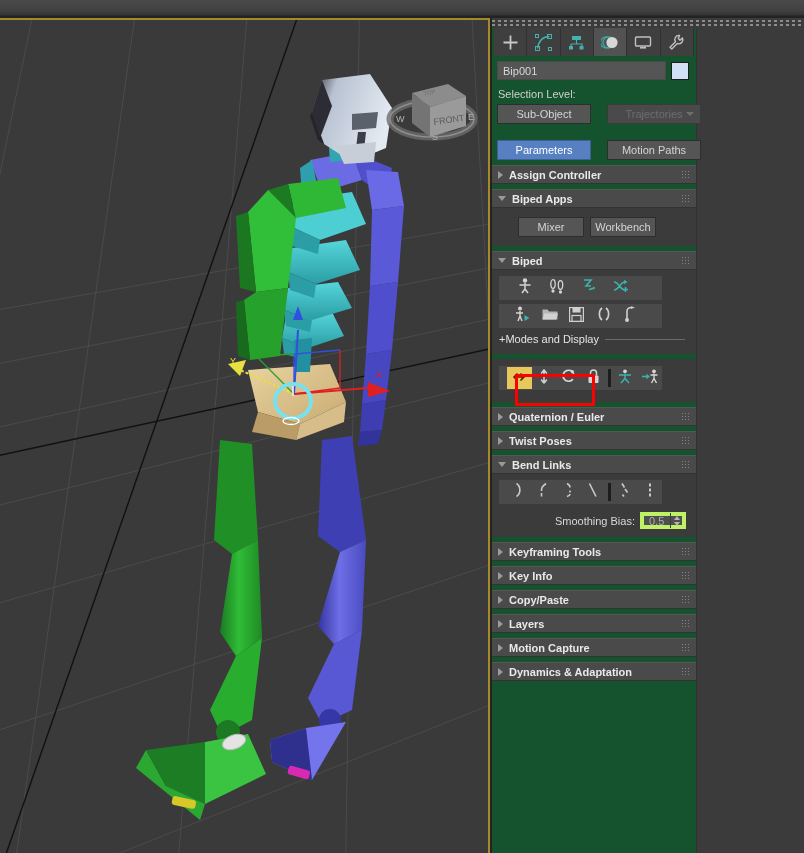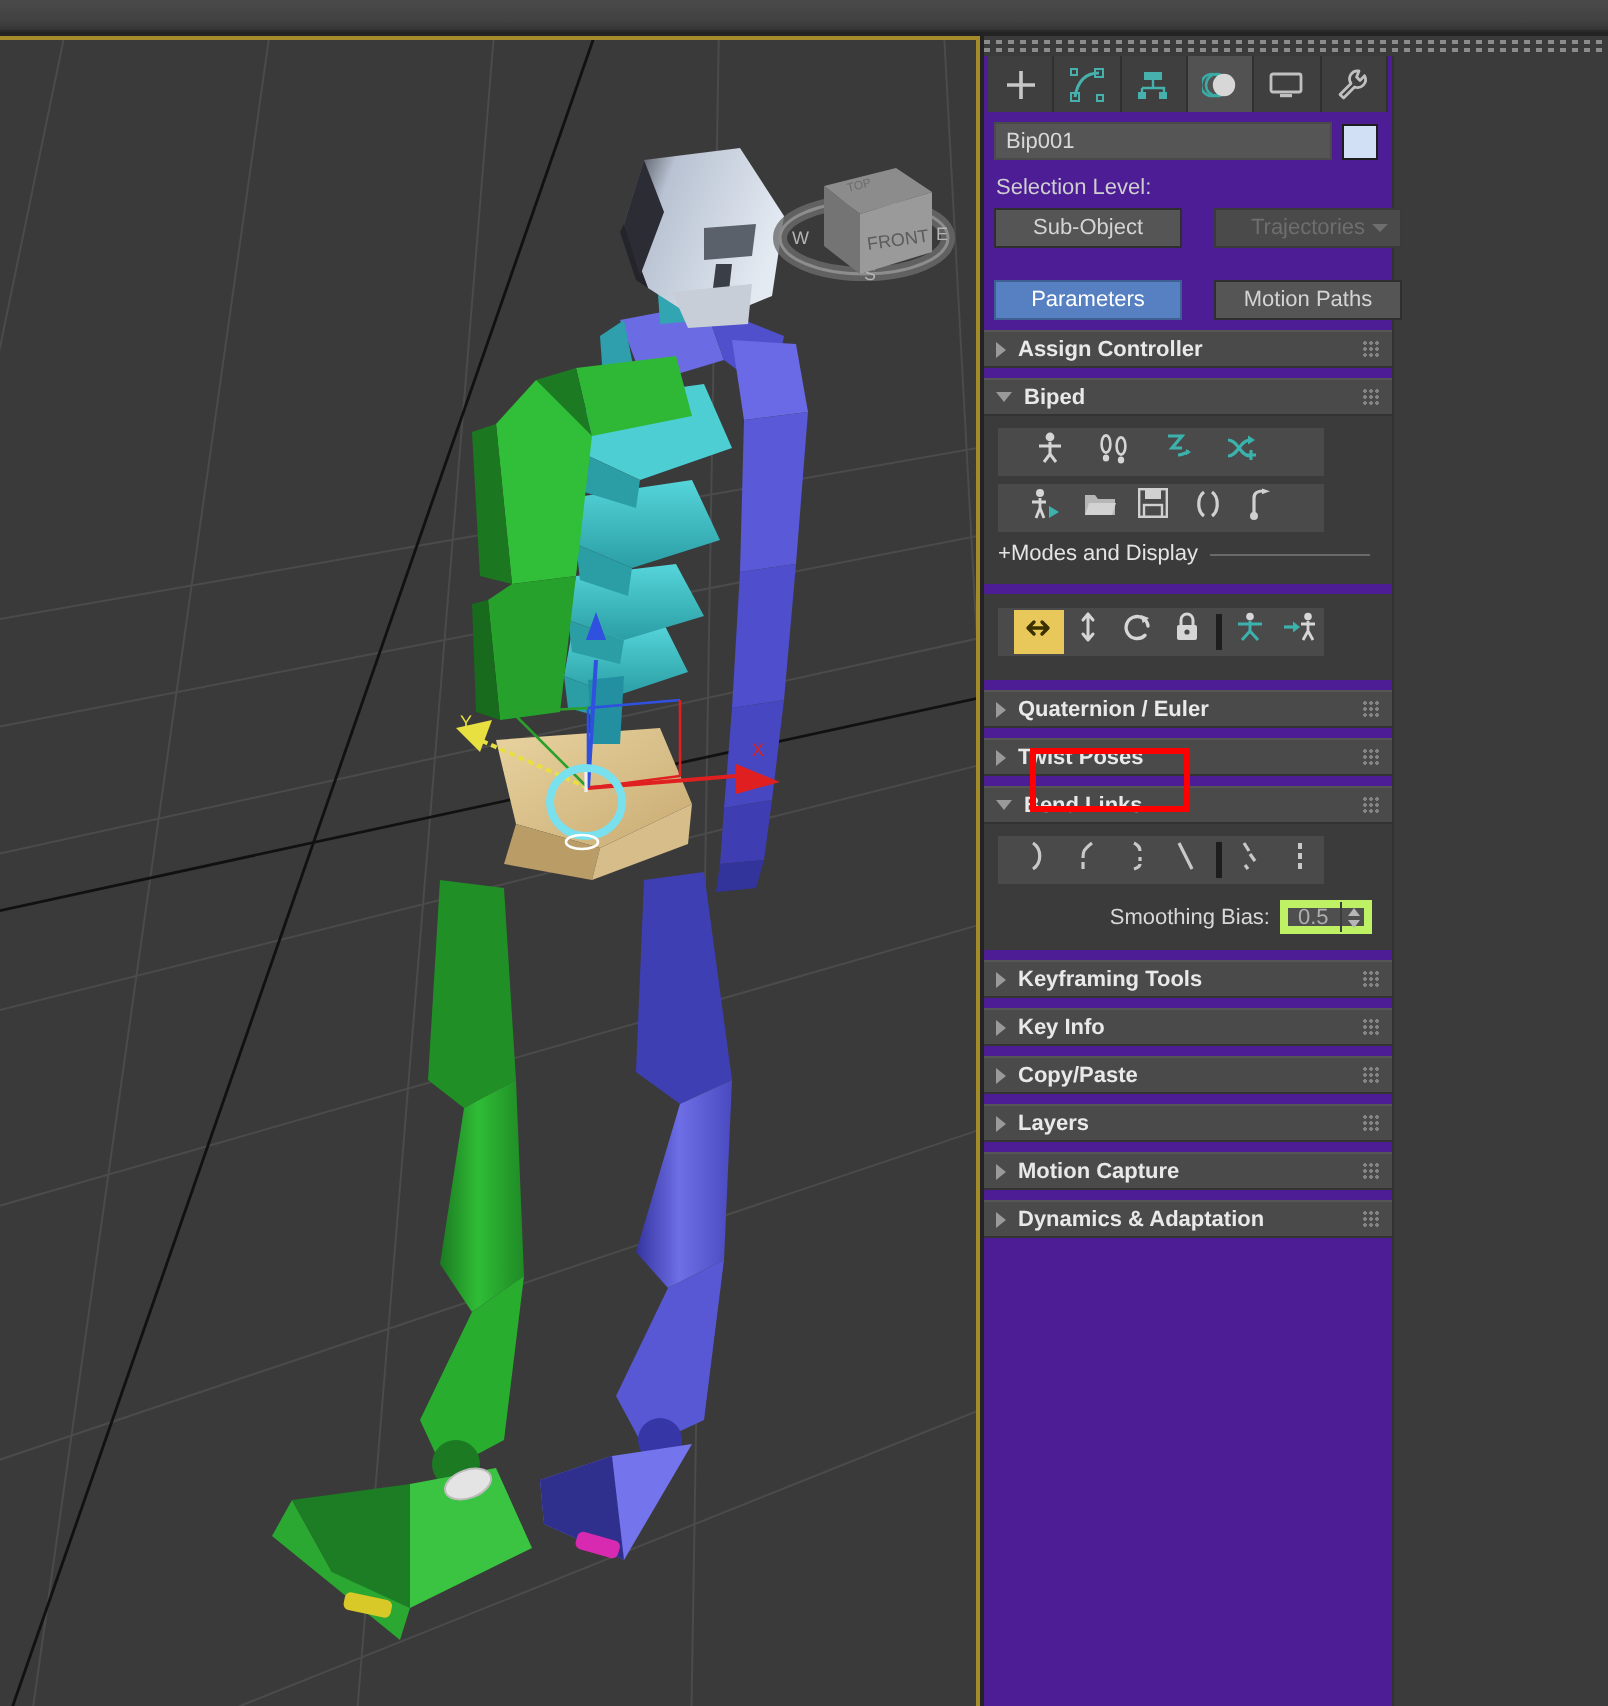--- a/index.html
+++ b/index.html
@@ -42,21 +42,21 @@
   }
   .panel-grip {
     position: absolute; left: 0; top: 0; width: 312px; height: 10px;
     background:
       repeating-linear-gradient(to right, #8c8c8c 0 3px, transparent 3px 6px) 0 2px / 100% 2px no-repeat,
       repeating-linear-gradient(to right, #8c8c8c 0 3px, transparent 3px 6px) 0 6px / 100% 2px no-repeat,
       #3b3b3b;
   }
   .panel-body {
     position: absolute; left: 0; top: 10px; width: 204px; height: 825px;
-    background: #4c1d95;
+    background: #14532d;
   }
   .panel-right-fill {
     position: absolute; left: 204px; top: 10px; width: 108px; height: 825px;
     background: #3b3b3b; border-left: 1px solid #323232;
   }
 
   
   .tab-row { display: flex; height: 28px; padding: 0 2px; }
   .tab {
     flex: 1 1 0; height: 28px;
@@ -403,20 +403,33 @@
       </div>
 
       <div class="rollout">
         <div class="rollout-head">
           <span class="tri closed"></span>
           <span class="rollout-title">Assign Controller</span>
           <span class="dots"></span>
         </div>
       </div>
 
+      <div class="rollout">
+        <div class="rollout-head">
+          <span class="tri open"></span>
+          <span class="rollout-title">Biped Apps</span>
+          <span class="dots"></span>
+        </div>
+        <div class="rollout-body">
+          <div class="two-btn">
+            <div class="btn">Mixer</div>
+            <div class="btn">Workbench</div>
+          </div>
+        </div>
+      </div>
 
       <div class="rollout">
         <div class="rollout-head">
           <span class="tri open"></span>
           <span class="rollout-title">Biped</span>
           <span class="dots"></span>
         </div>
         <div class="rollout-body">
 
           <div class="icon-row" style="padding-left:10px;">

